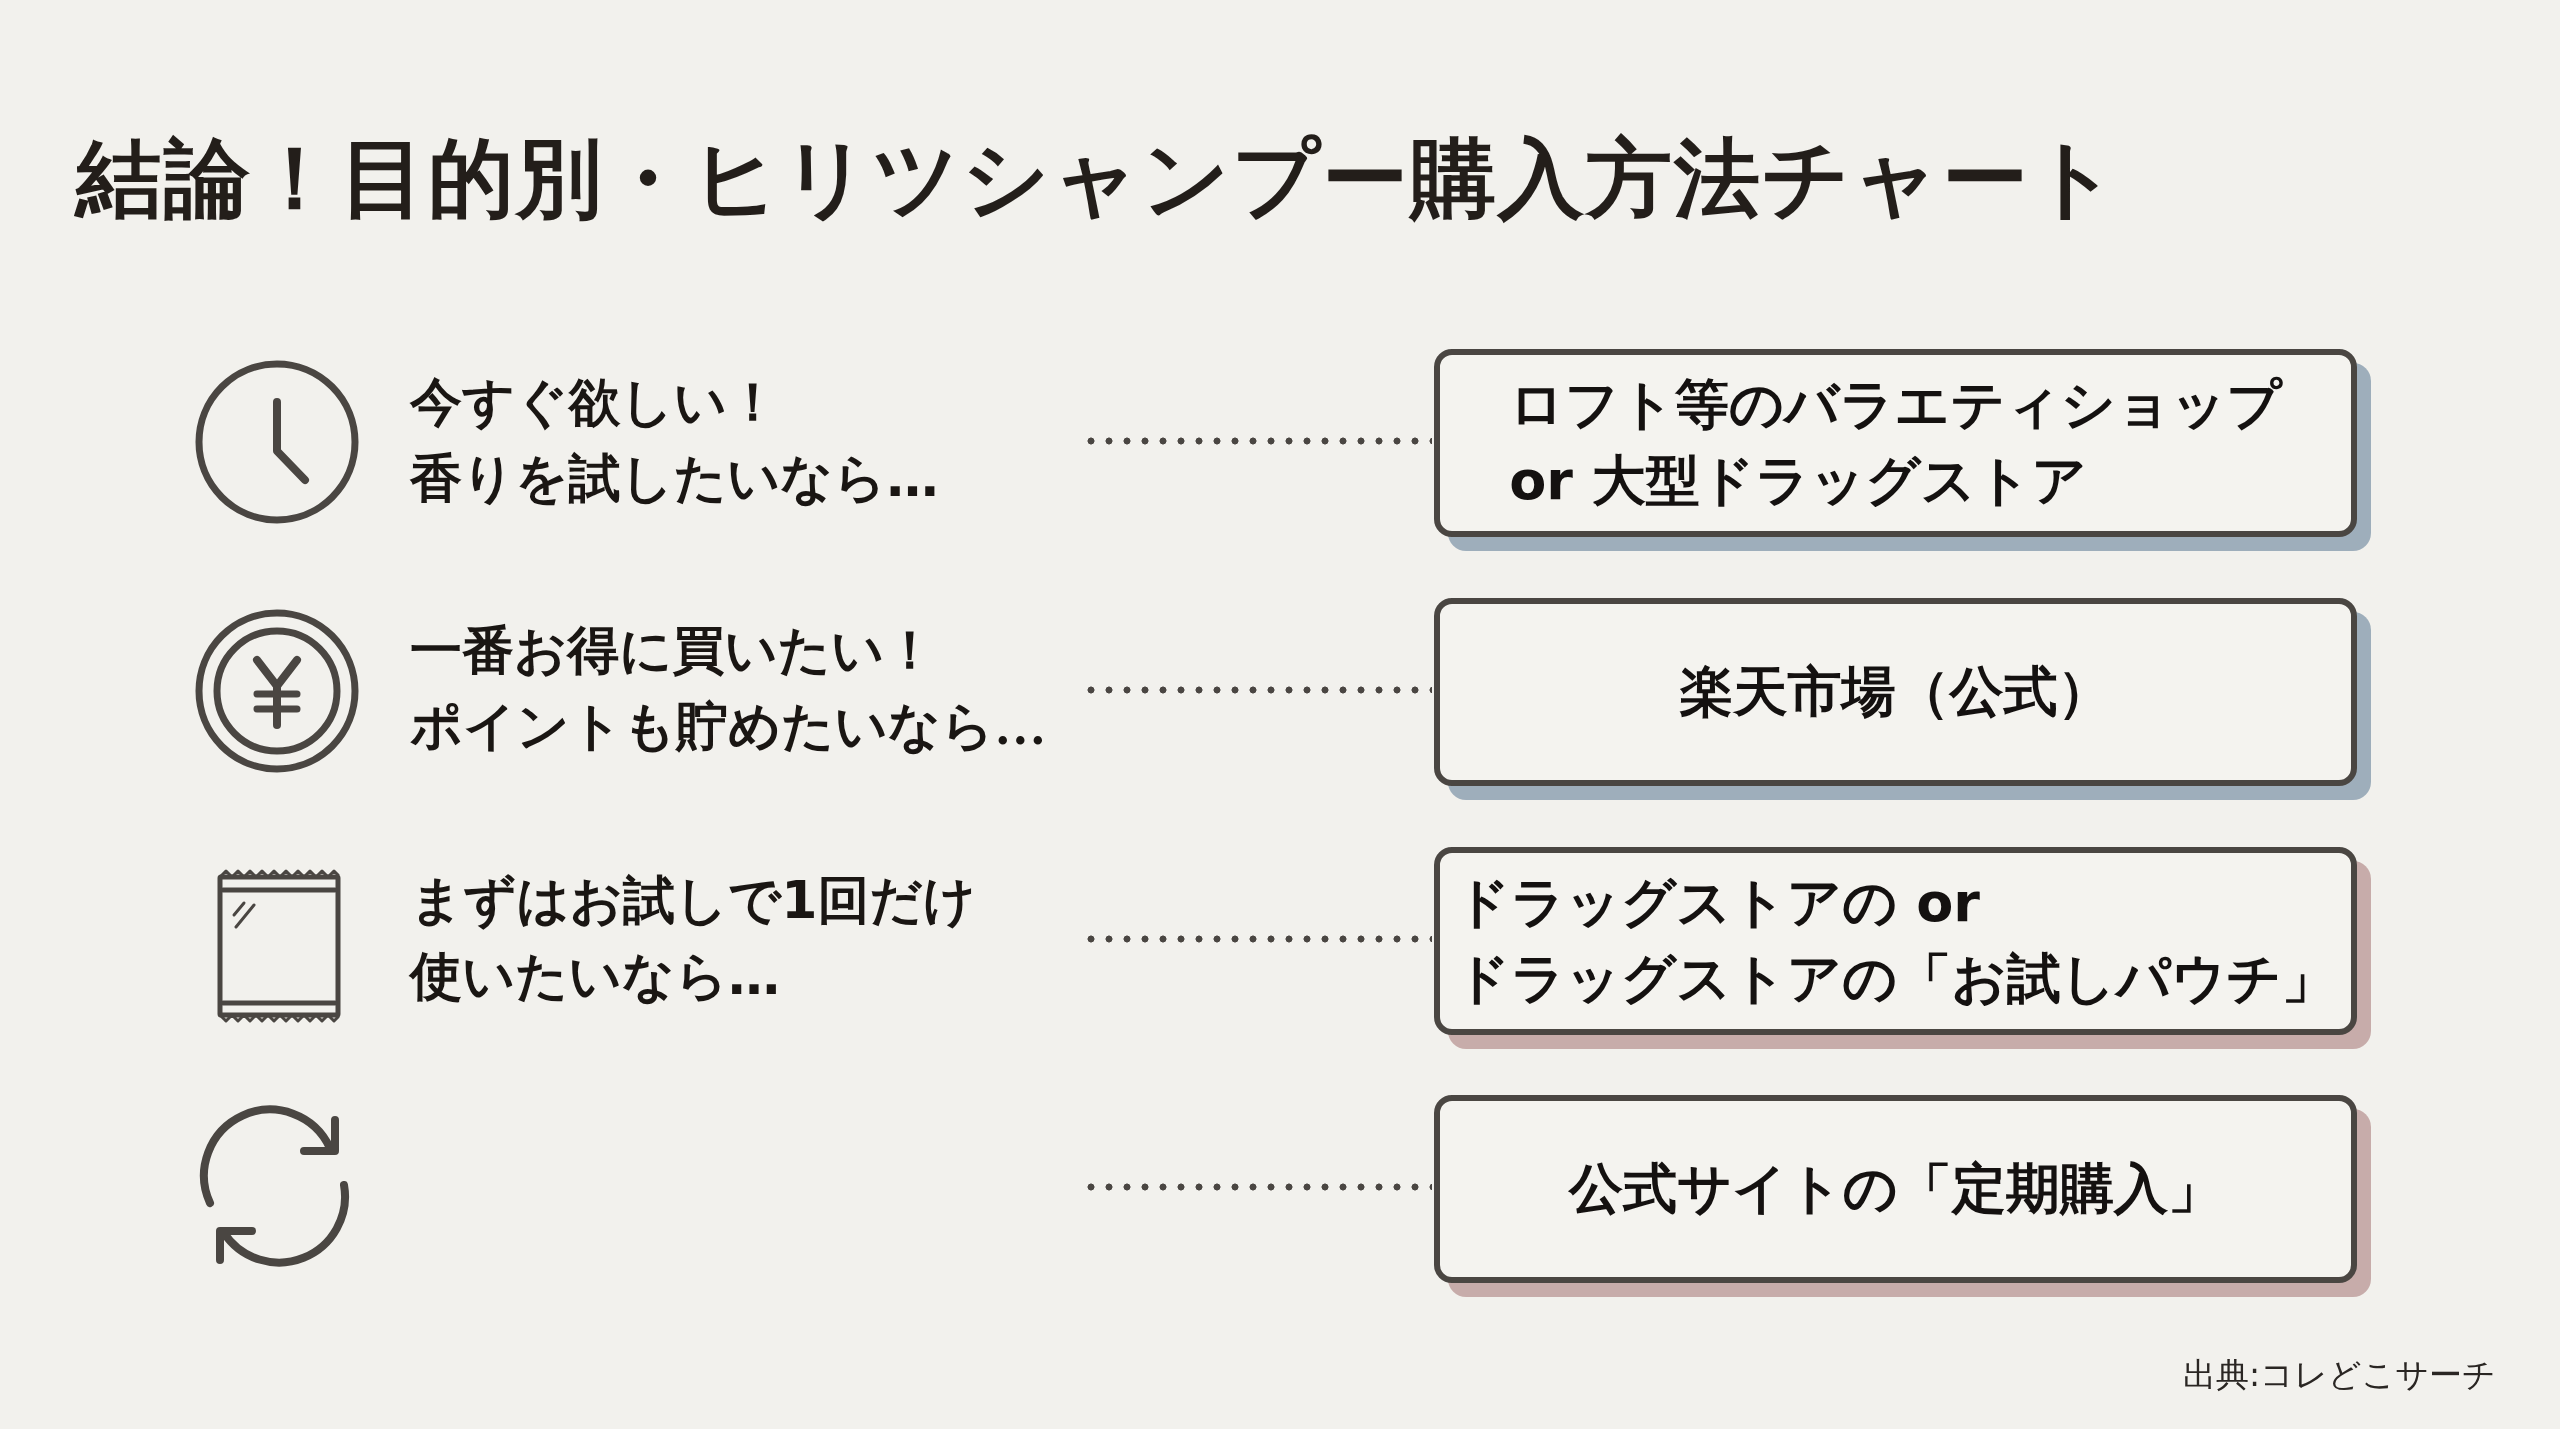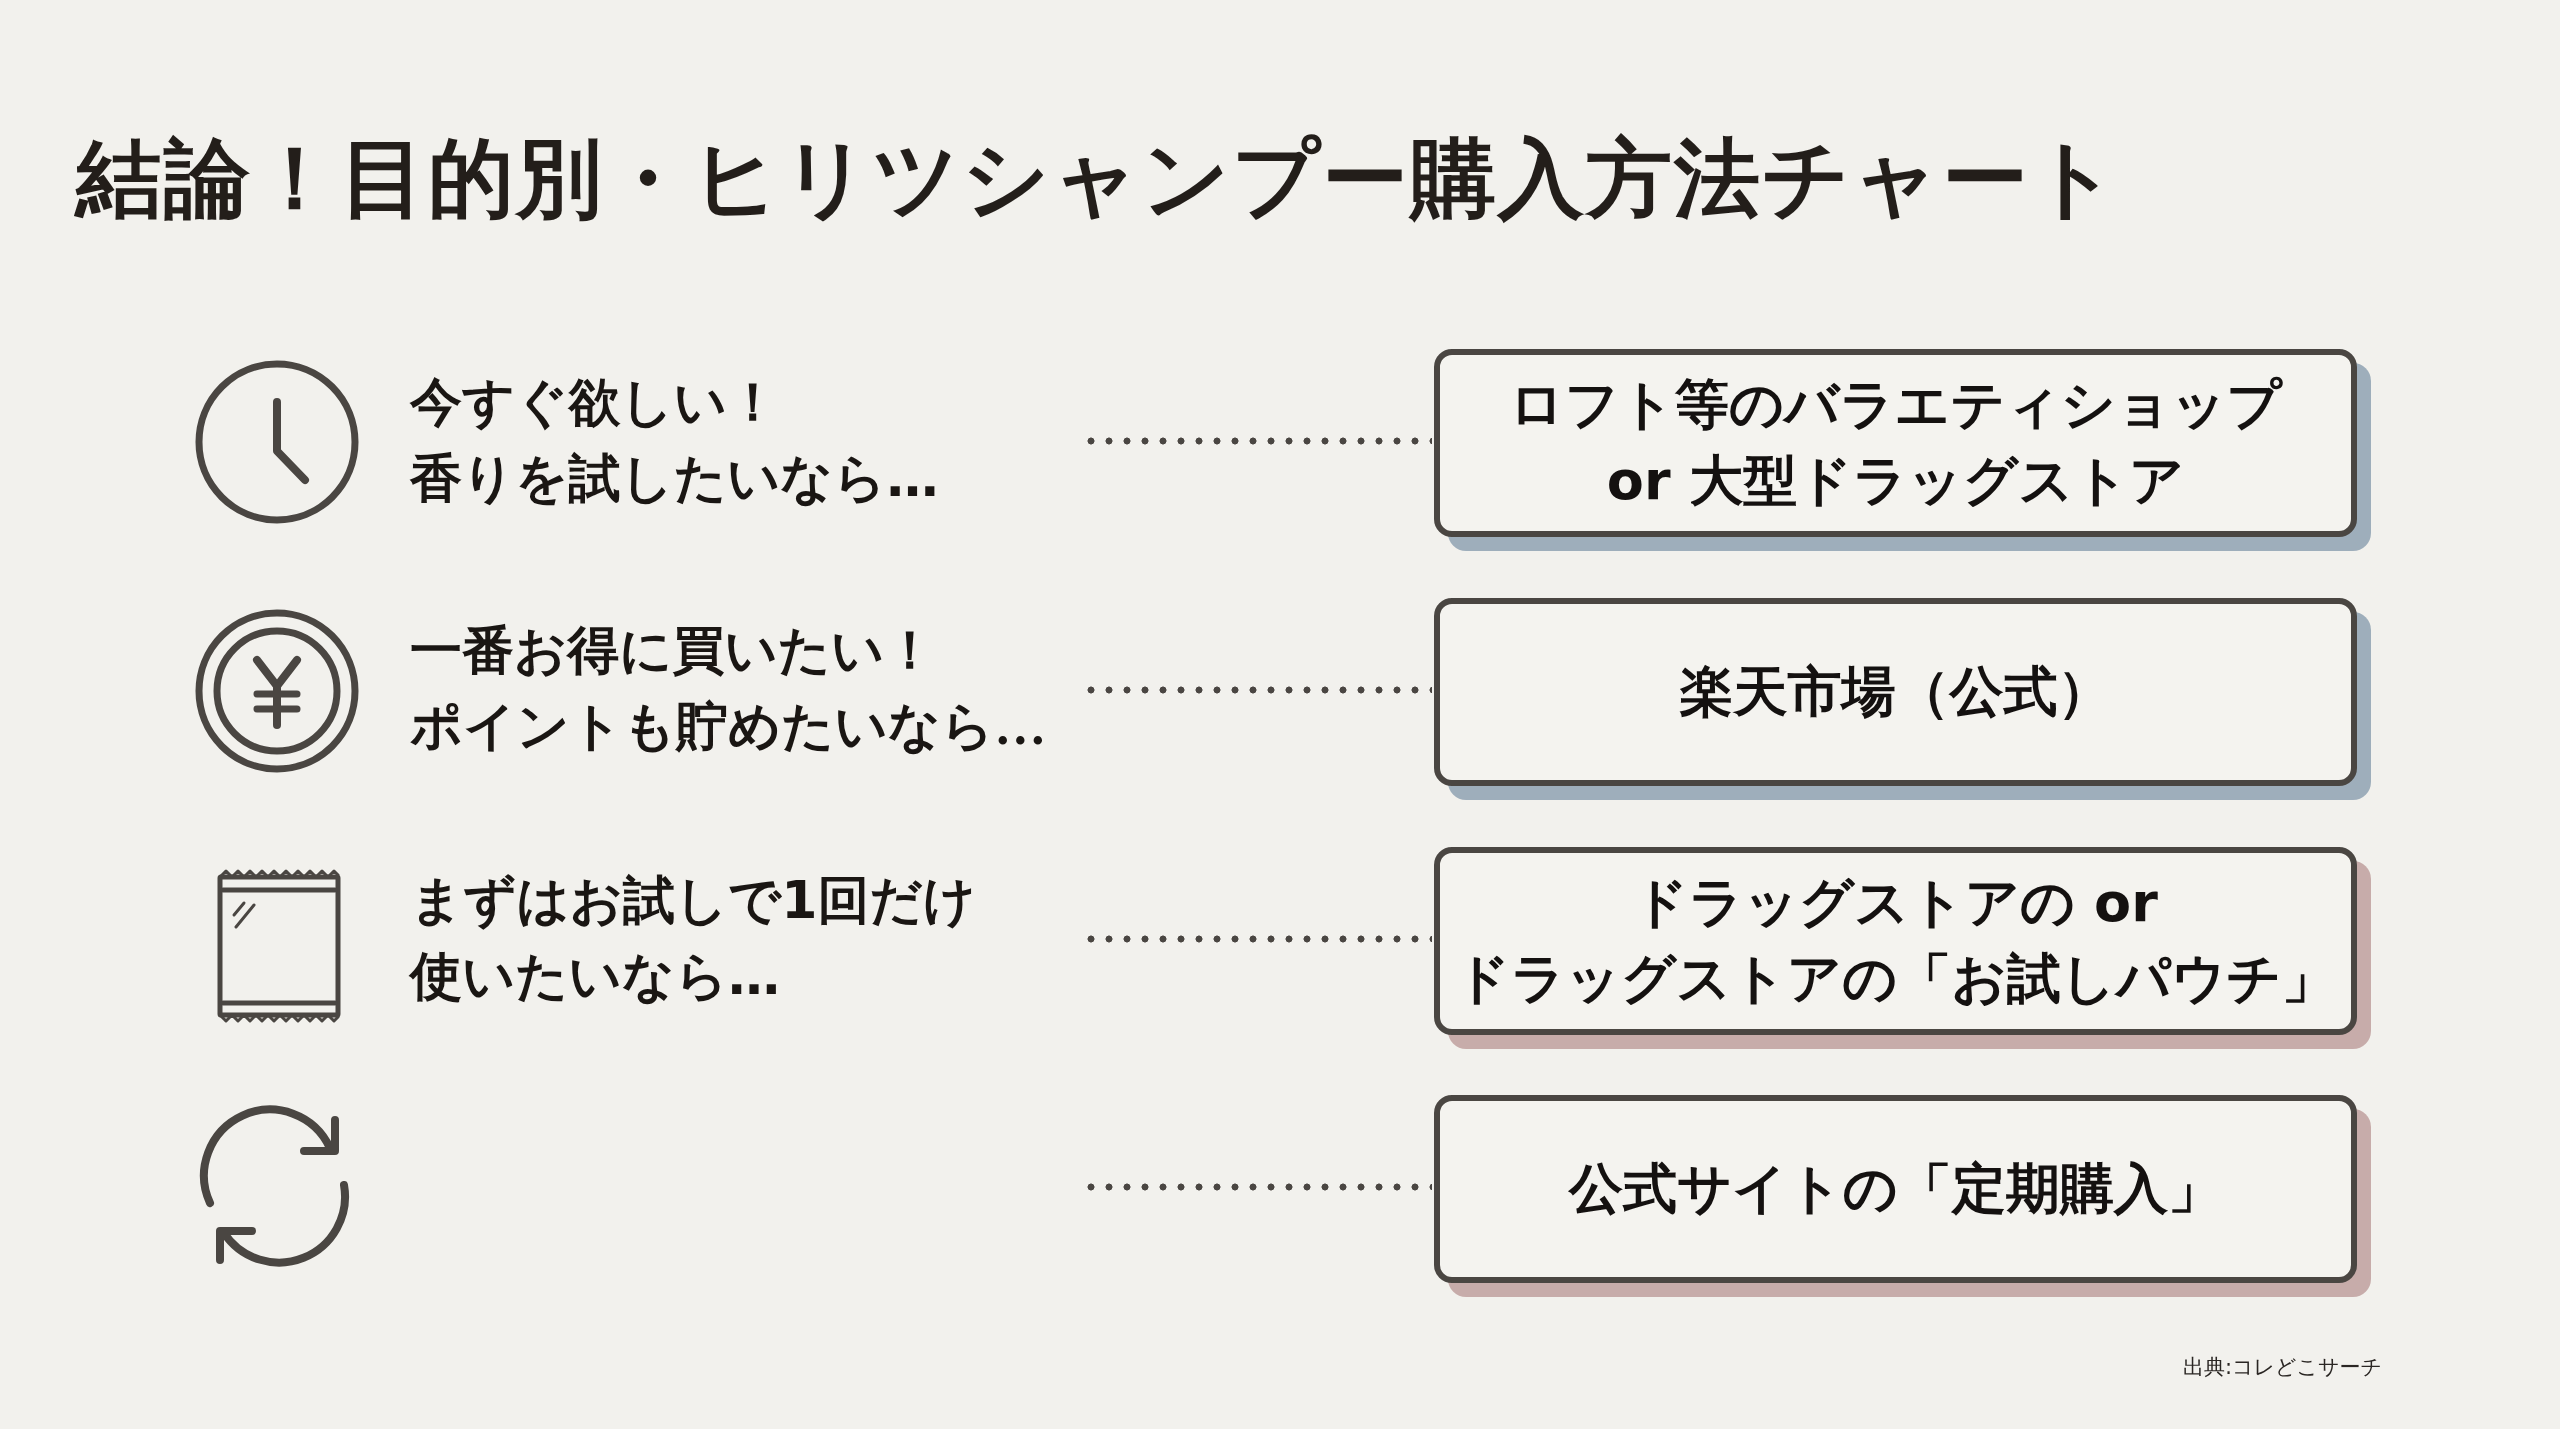--- a/index.html
+++ b/index.html
@@ -75,36 +75,36 @@
     top: 7px;
     width: 923px;
     height: 188px;
     box-sizing: border-box;
     border: 6px solid #4a4642;
     border-radius: 18px;
     background: #f4f3ef;
     display: flex;
     align-items: center;
     justify-content: center;
-    text-align: center;
+    text-align: left;
   }
   .result-box.blue { box-shadow: 14px 14px 0 0 #9eaebb; }
   .result-box.mauve { box-shadow: 14px 14px 0 0 #c7acaa; }
   .result-text {
     font-size: 54px;
     font-weight: bold;
     line-height: 76px;
     color: #141110;
   }
   .result-text span { display: block; white-space: nowrap; }
   .footer {
     position: absolute;
     left: 2183px;
     top: 1353px;
-    font-size: 21px;
+    font-size: 33px;
     color: #2a2623;
     white-space: nowrap;
   }
 </style>
 </head>
 <body>
 
 <div class="title">結論！目的別・ヒリツシャンプー購入方法チャート</div>
 
 <div class="row" style="top:342px;">

